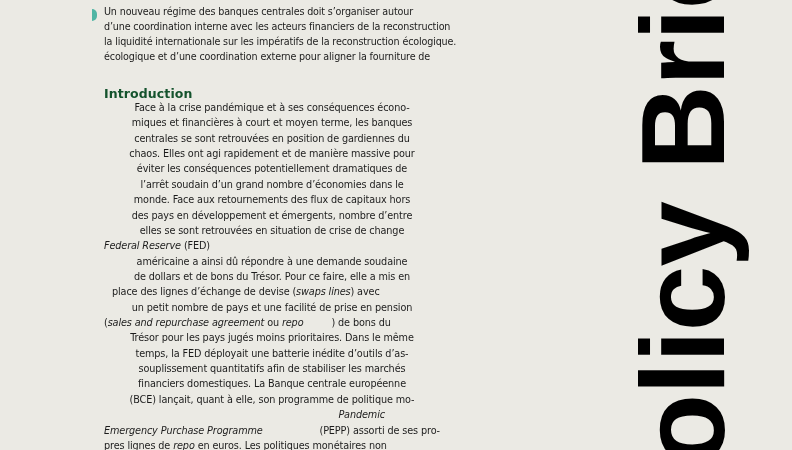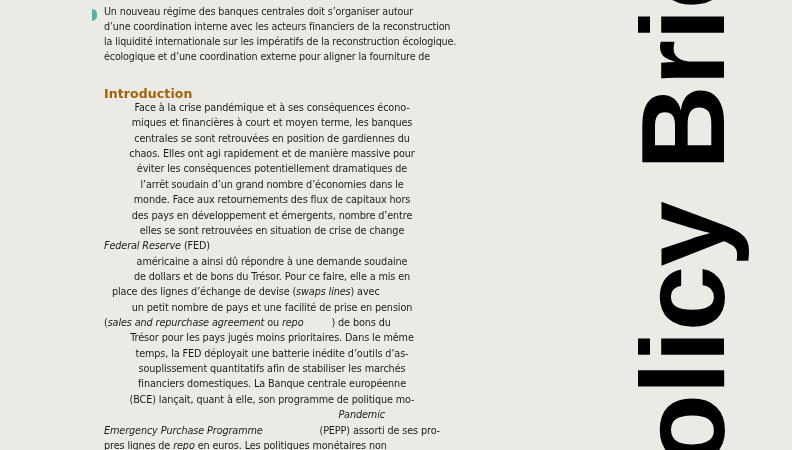--- a/index.html
+++ b/index.html
@@ -47,21 +47,21 @@
     left: 104px;
     top: 86px;
     width: 336px;
   }
   .intro-heading {
     font-size: 12.5px;
     font-weight: bold;
     line-height: 16px;
     height: 14px;
     letter-spacing: 0.1px;
-    color: #a16207;
+    color: #14532d;
   }
   .intro-body {
     font-size: 9.7px;
     line-height: 15.36px;
     letter-spacing: -0.12px;
     white-space: nowrap;
   }
   .intro-body .line {
     display: flex;
     justify-content: center;

